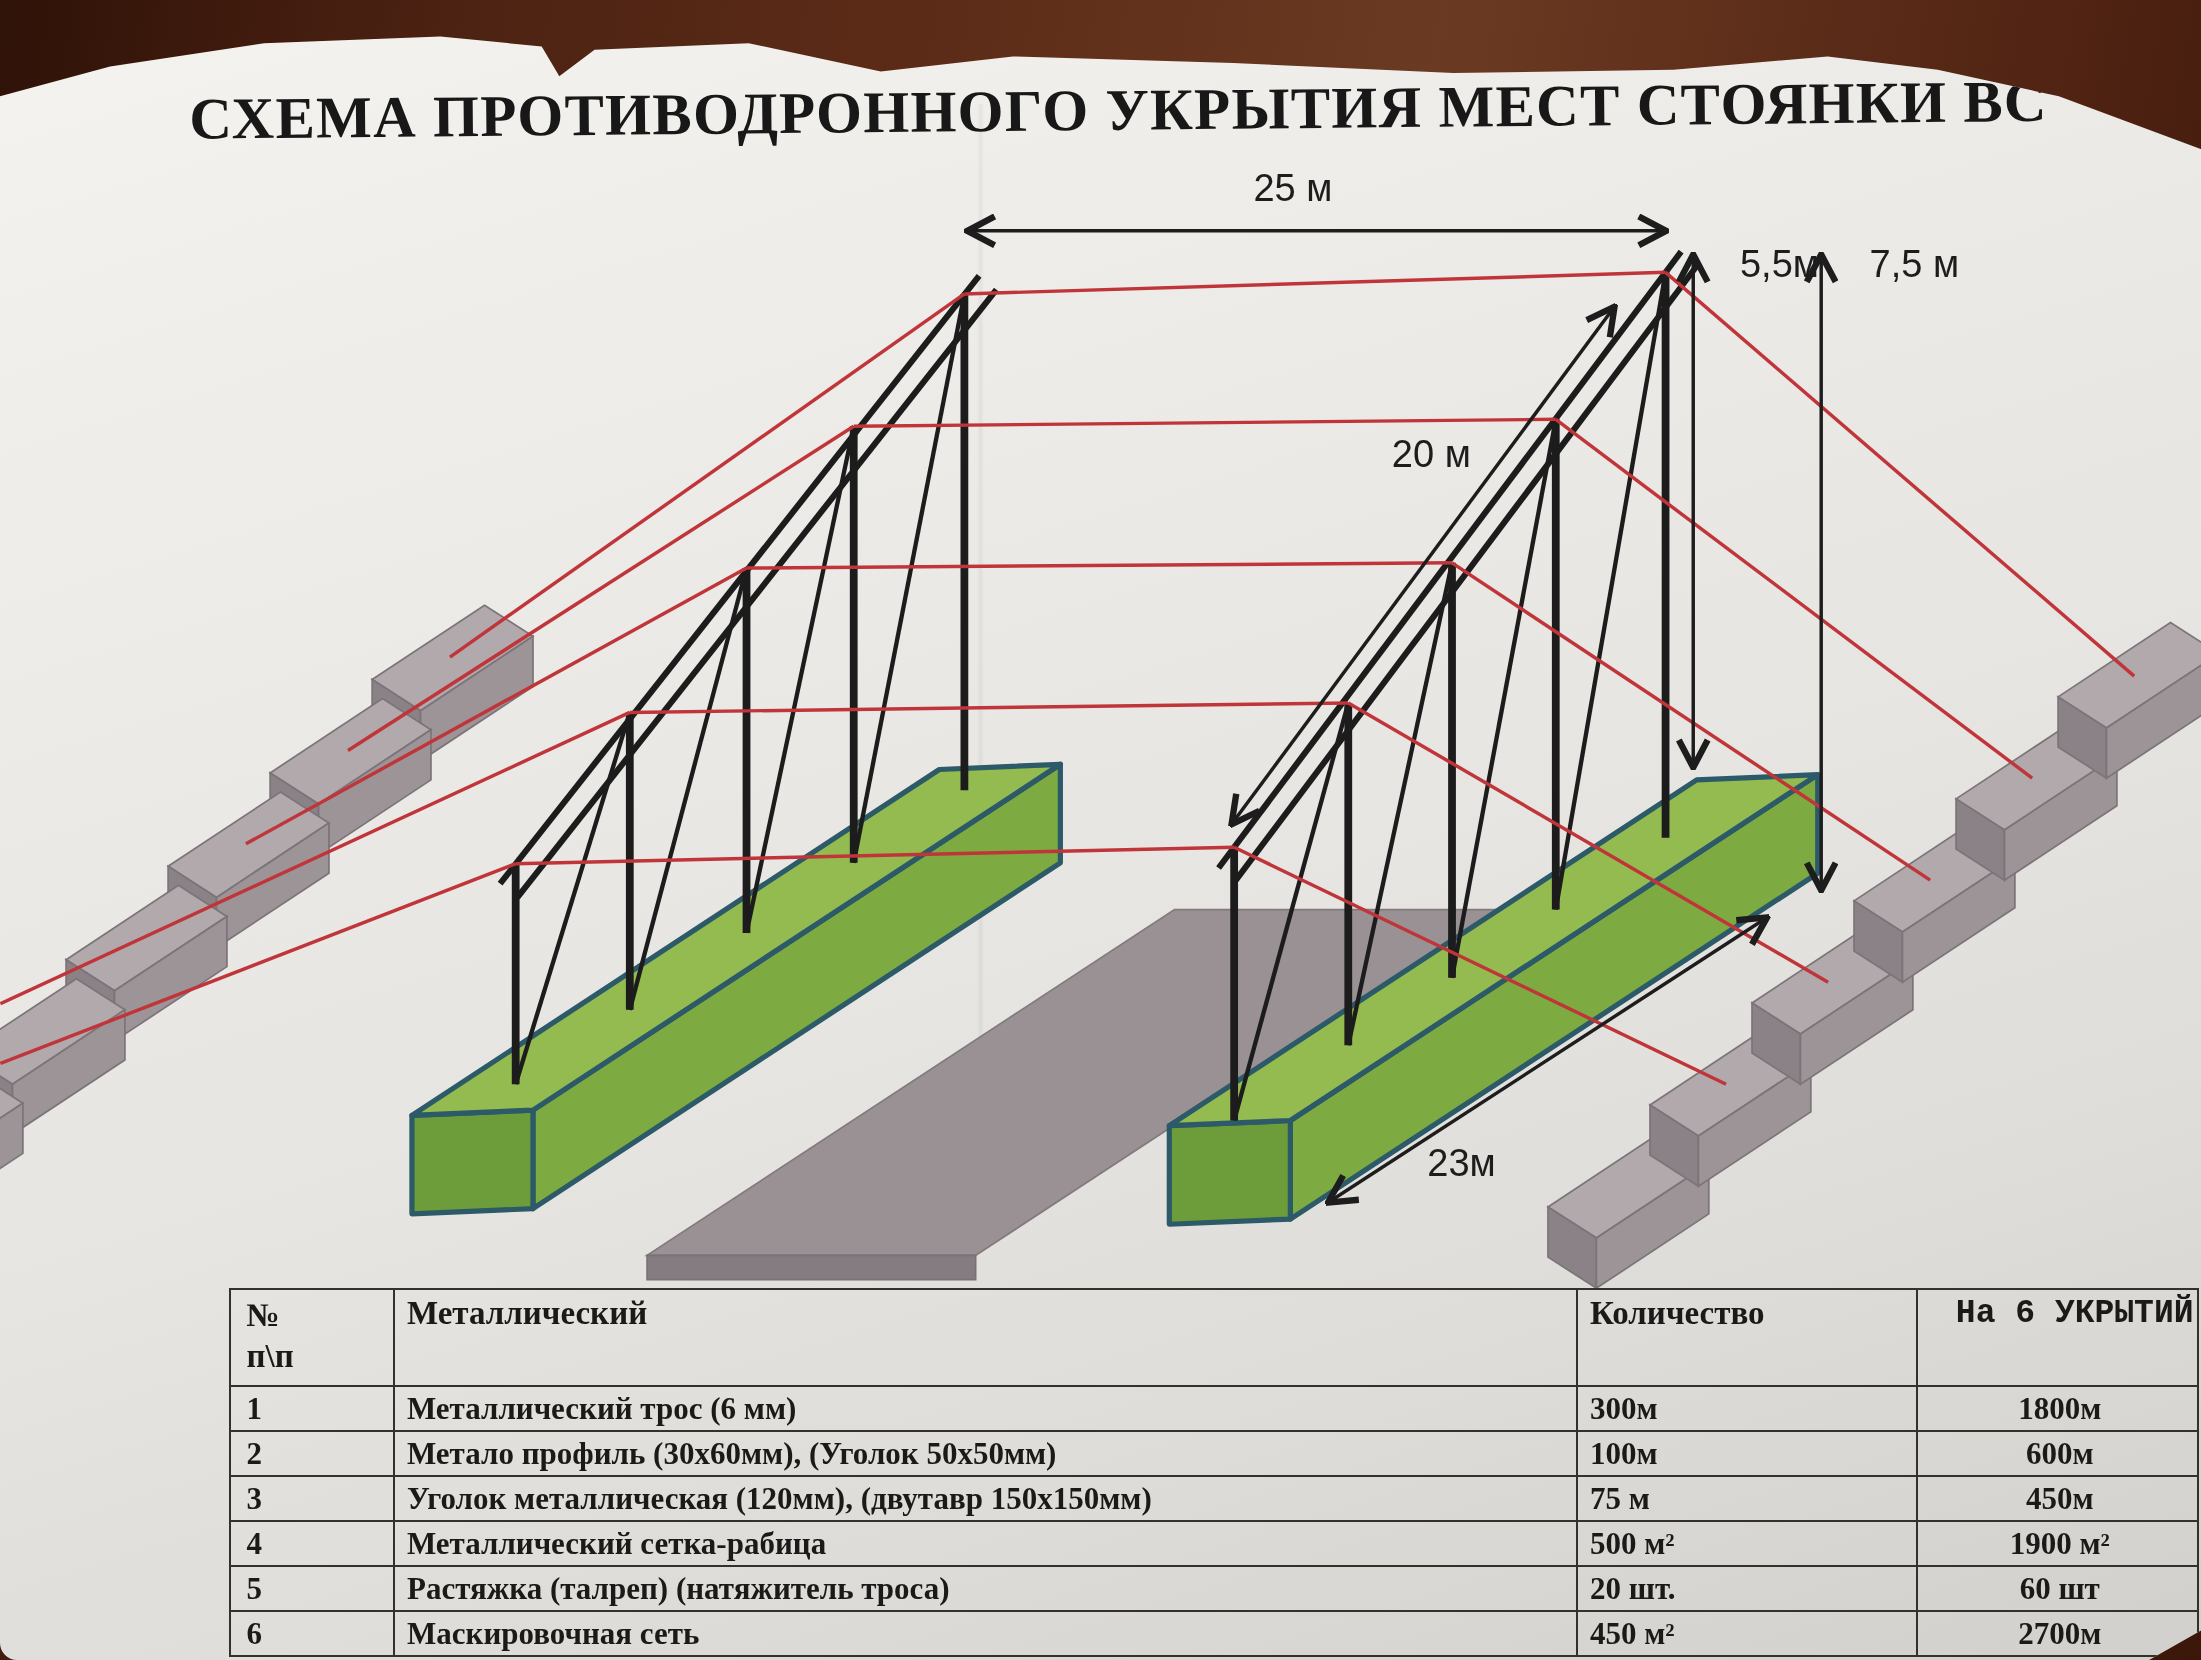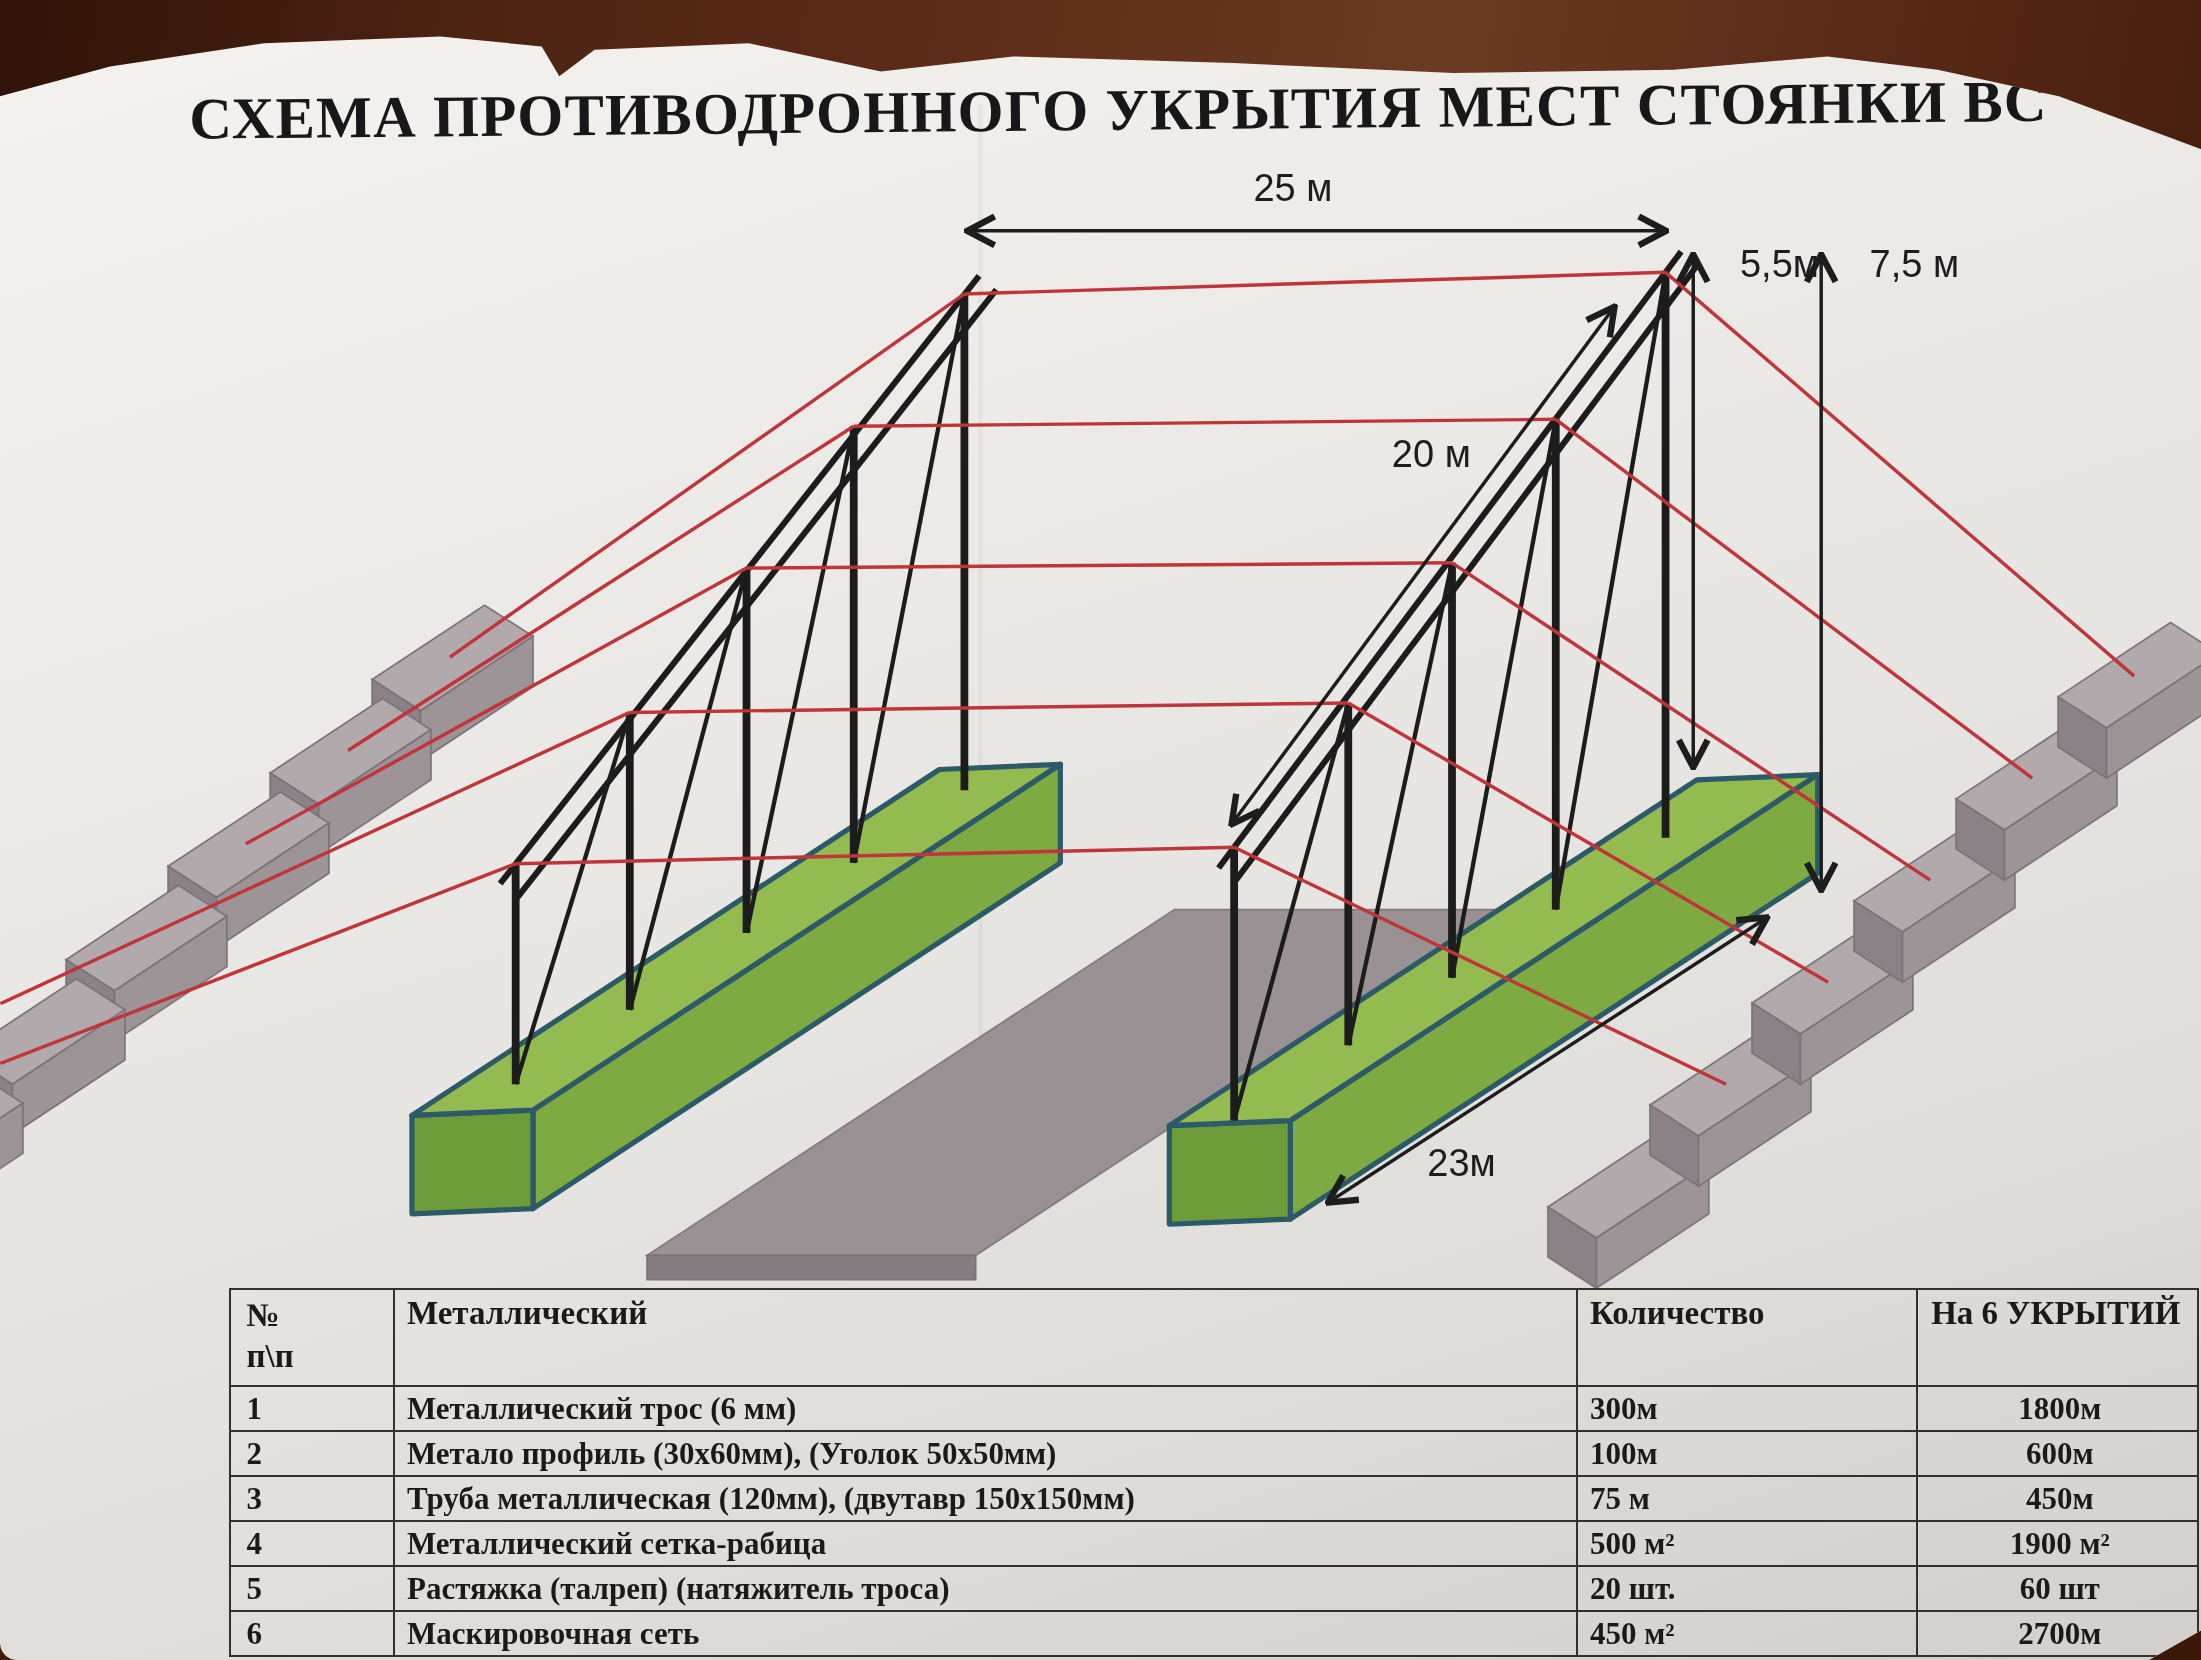--- a/index.html
+++ b/index.html
@@ -25,21 +25,21 @@
   }
   svg.diagram{position:absolute;left:0;top:0;}
   .materials{
     position:absolute;left:229px;top:1288px;width:1968px;
     border-collapse:collapse;table-layout:fixed;
     font-family:"Liberation Serif",serif;font-weight:700;color:#1b1a18;
   }
   .materials th,.materials td{border:2.6px solid #34312c;overflow:hidden;}
   .materials th{font-size:33px;text-align:left;vertical-align:top;padding:5.2px 3.5px 0 12px;}
   .materials th.c-num{white-space:pre-line;line-height:1.25;padding-left:15.6px;}
-  .materials th.c-total{text-align:center;padding-left:0;}
+  .materials th.c-total{text-align:right;padding-left:0;font-family:Liberation Mono, monospace;}
   .materials tr.hdr{height:97px;}
   .materials tr.row{height:45px;}
   .materials td{font-size:31px;padding:0 3.5px 0 12px;vertical-align:middle;}
   .materials td.c-num{padding-left:15.6px;}
   .materials td.c-total{text-align:center;padding-left:8px;}
 </style>
 </head>
 <body>
 
 <div class="paper">
@@ -201,21 +201,21 @@
       <td class="c-total">1800м</td>
     </tr>
     <tr class="row">
       <td class="c-num">2</td>
       <td class="c-name">Метало профиль (30х60мм), (Уголок 50х50мм)</td>
       <td class="c-qty">100м</td>
       <td class="c-total">600м</td>
     </tr>
     <tr class="row">
       <td class="c-num">3</td>
-      <td class="c-name">Труба металлическая (120мм), (двутавр 150х150мм)</td>
+      <td class="c-name">Уголок металлическая (120мм), (двутавр 150х150мм)</td>
       <td class="c-qty">75 м</td>
       <td class="c-total">450м</td>
     </tr>
     <tr class="row">
       <td class="c-num">4</td>
       <td class="c-name">Металлический сетка-рабица</td>
       <td class="c-qty">500 м²</td>
       <td class="c-total">1900 м²</td>
     </tr>
     <tr class="row">

